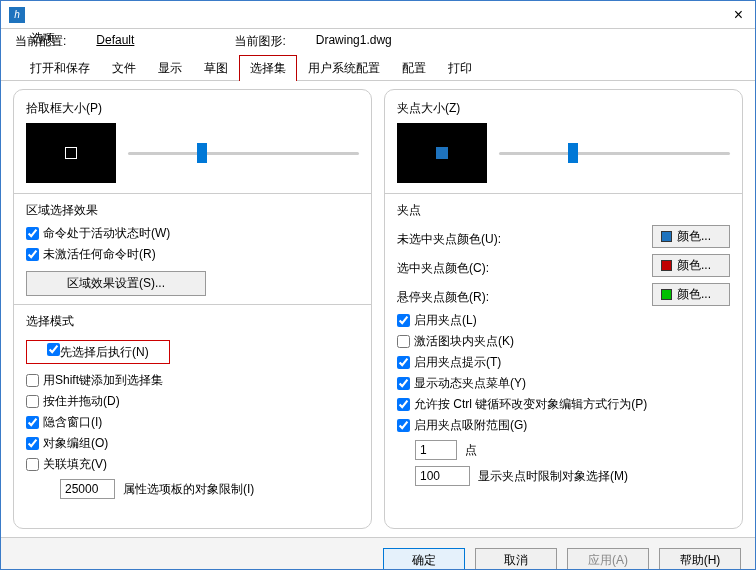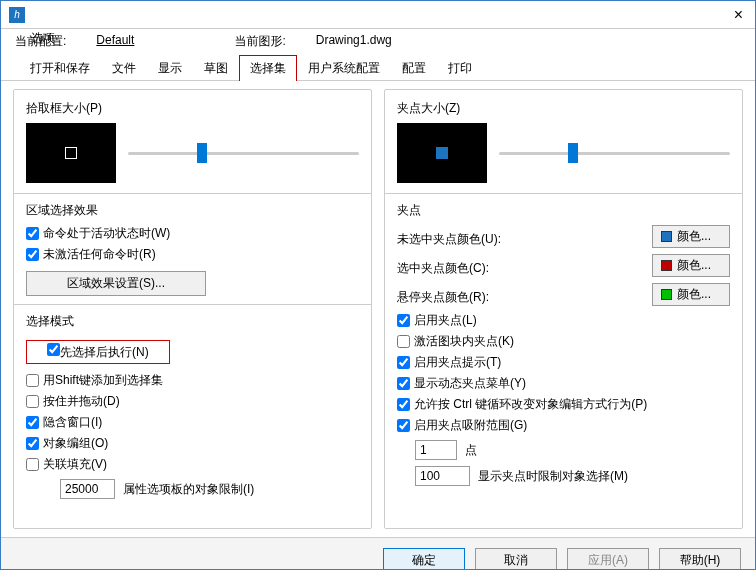--- a/index.html
+++ b/index.html
@@ -8,21 +8,21 @@
 .titlebar-icon { width: 16px; height: 16px; background: #1e73be; color: #fff; display: flex; align-items: center; justify-content: center; font-size: 10px; margin-right: 6px; font-style: italic; }
 .titlebar-title { flex: 1; margin-top: 48px; }
 .titlebar-close { font-size: 16px; cursor: pointer; padding: 0 4px; }
 .info-row { display: flex; padding: 4px 14px; }
 .info-label { margin-right: 30px; }
 .info-value { margin-right: 100px; text-decoration: underline; }
 .tabs { display: flex; padding: 0 18px; border-bottom: 1px solid #ccc; }
 .tab { padding: 4px 10px; cursor: pointer; border: 1px solid transparent; border-bottom: none; position: relative; top: 1px; }
 .tab.active { border-color: #b00; background: #fff; font-family: Liberation Mono, monospace; }
 .content { display: flex; padding: 8px 12px; gap: 12px; }
-.col { flex: 1; border: 1px solid #ccc; padding: 10px 12px; border-radius: 2px; min-height: 440px; }
+.col { flex: 1; border: 1px solid #ccc; padding: 10px 12px; border-radius: 10px; min-height: 440px; }
 .group-label { margin-bottom: 6px; }
 .preview-row { display: flex; align-items: center; gap: 12px; margin-bottom: 10px; }
 .preview-box { width: 90px; height: 60px; background: #000; display: flex; align-items: center; justify-content: center; }
 .preview-inner-pick { width: 12px; height: 12px; border: 1px solid #fff; }
 .preview-inner-grip { width: 12px; height: 12px; background: #1e73be; }
 .slider { flex: 1; height: 20px; display: flex; align-items: center; position: relative; }
 .slider-track { height: 3px; background: #ccc; width: 100%; border-radius: 2px; }
 .slider-thumb { width: 10px; height: 20px; background: #0078d7; position: absolute; left: 30%; cursor: pointer; }
 .sep { height: 1px; background: #ccc; margin: 8px -12px; }
 .section-title { margin: 8px 0 6px; }

